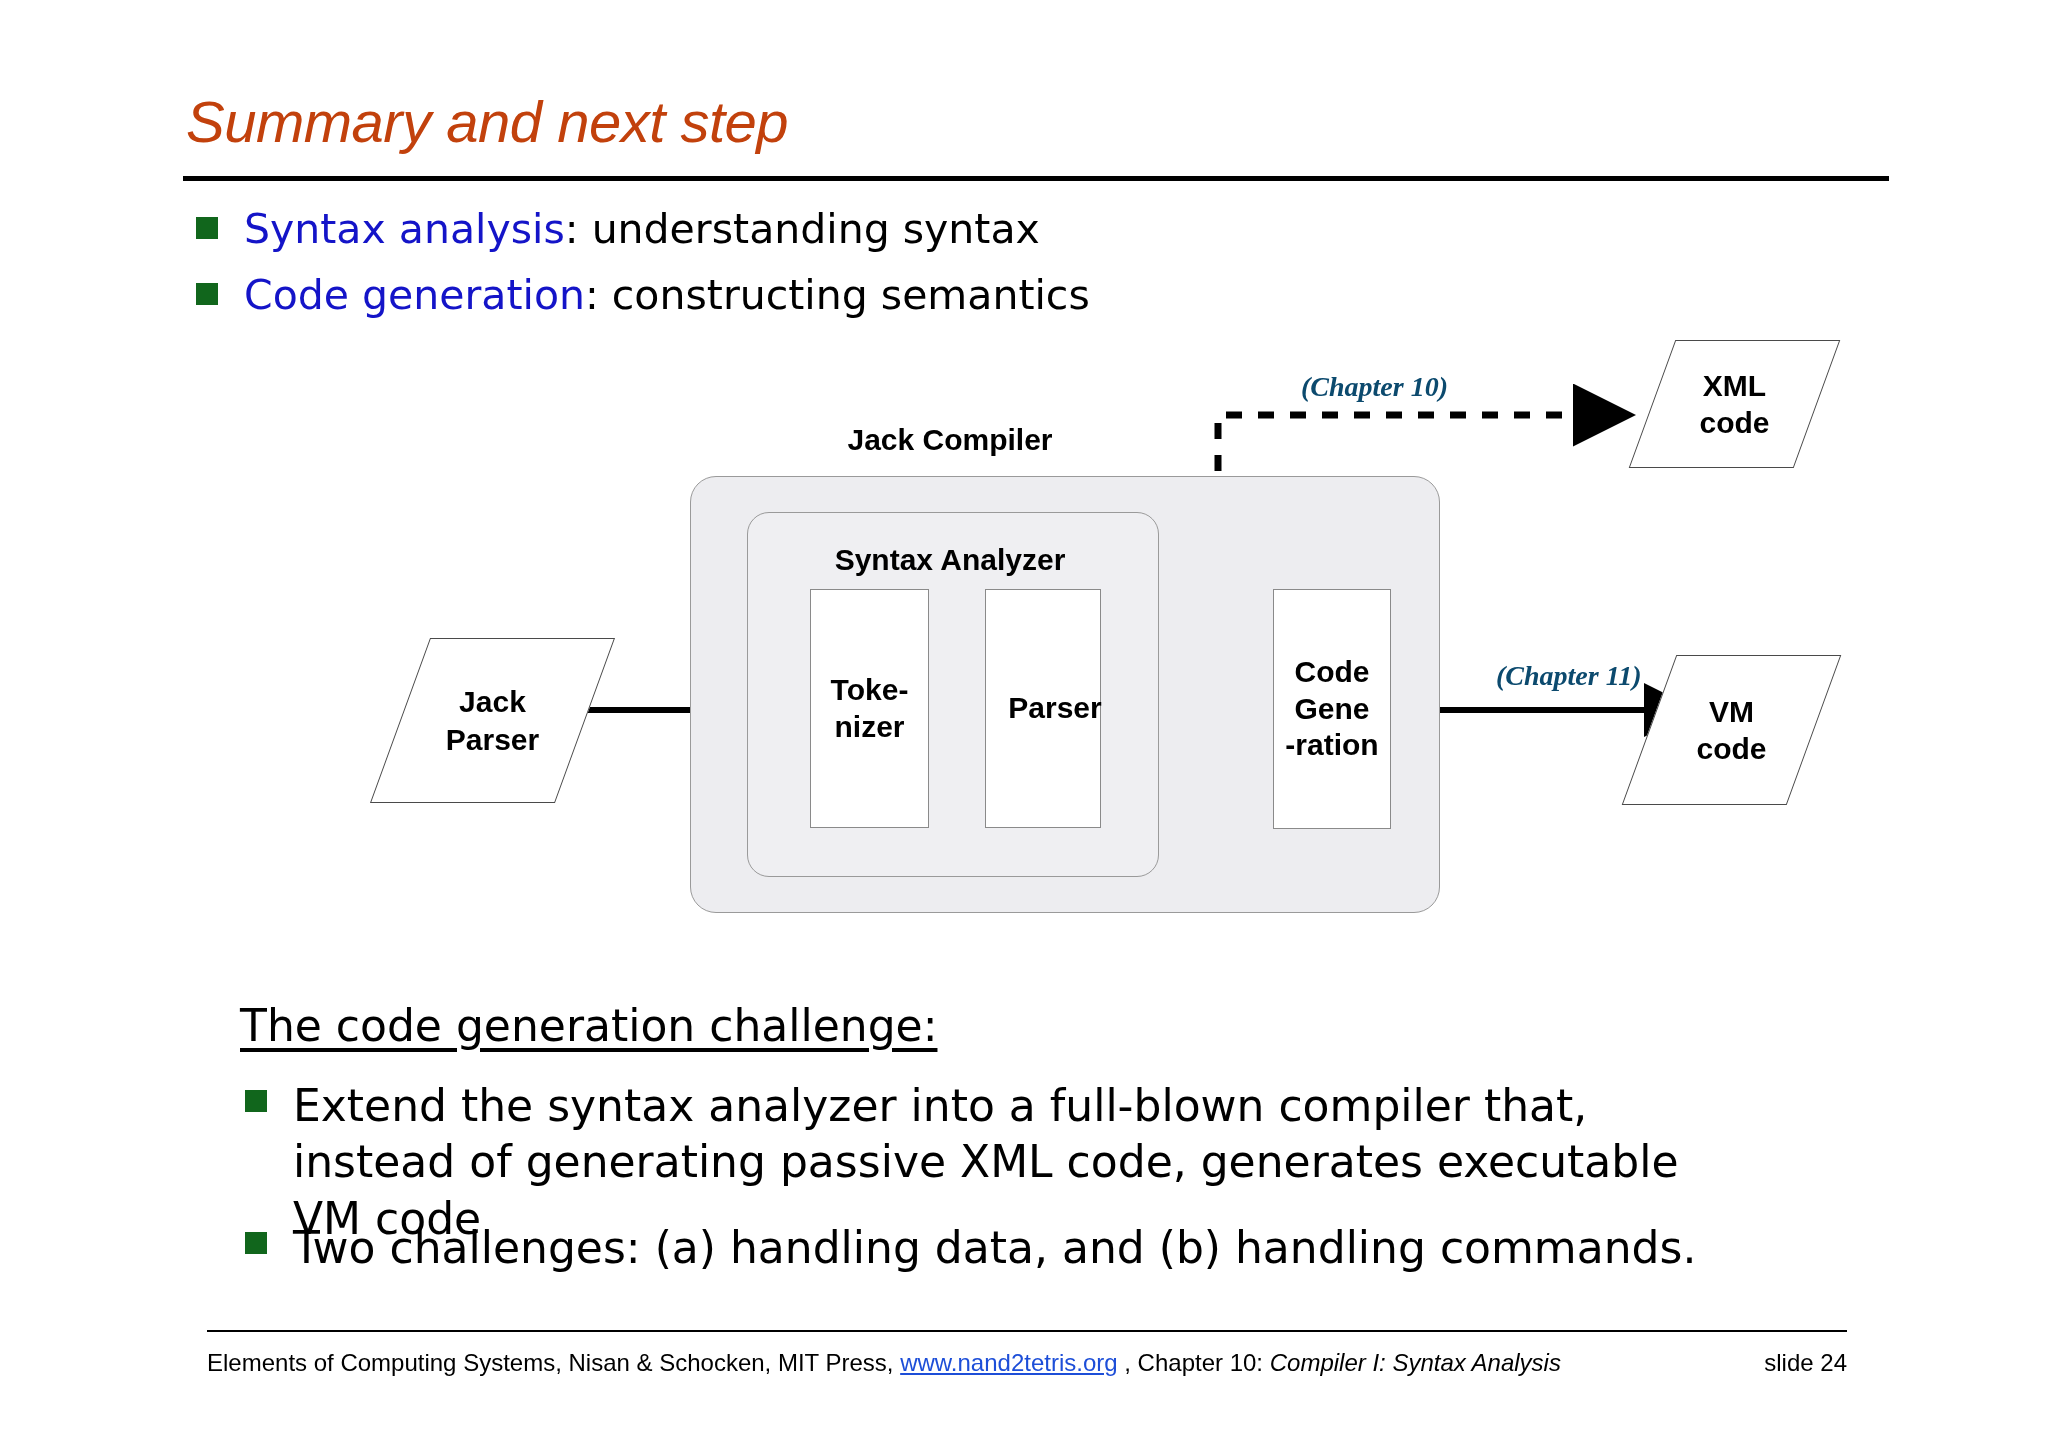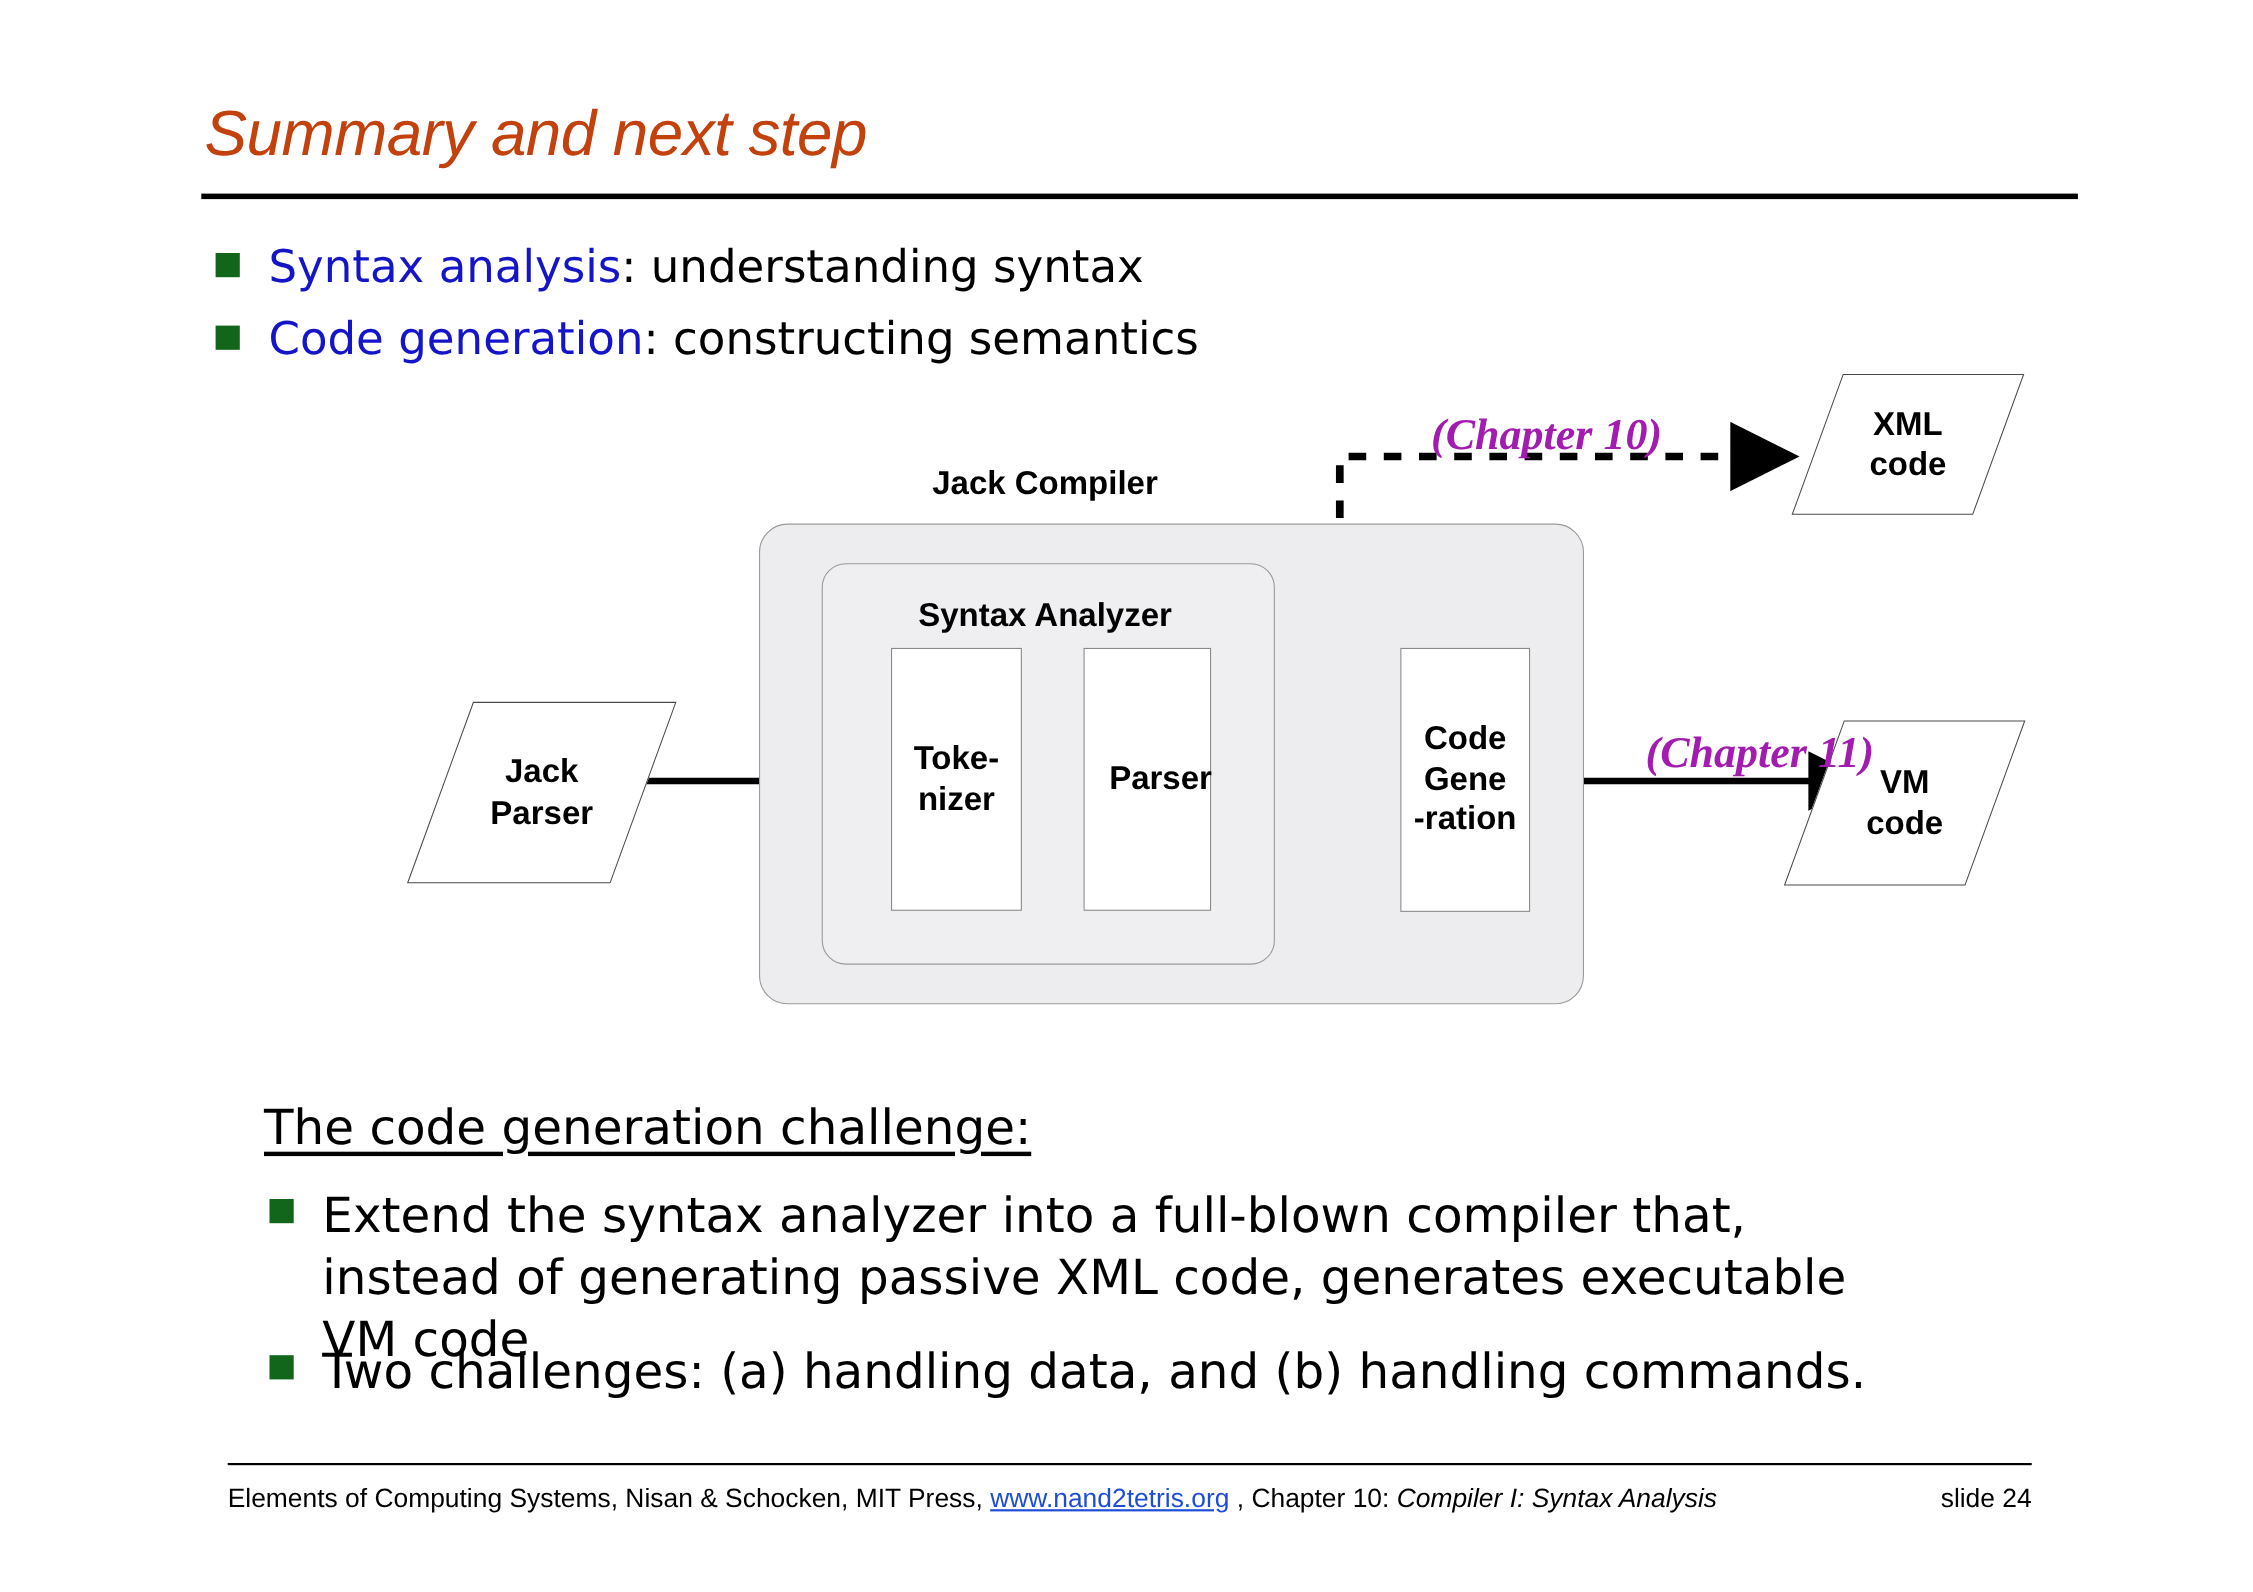--- a/index.html
+++ b/index.html
@@ -52,21 +52,21 @@
     background: #11661C;
     margin-right: 26px;
     flex: 0 0 auto;
     position: relative;
     top: -4px;
   }
   .body-font {
     font-family: "DejaVu Sans", "Liberation Sans", sans-serif;
     font-weight: normal;
   }
-  .blue-term { color: #1414C8; margin-top: 13px; }
+  .blue-term { color: #1414C8; }
   .black-term { color: #000000; }
 
   #bullet-1 { left: 196px; top: 205px; font-size: 41px; }
   #bullet-2 { left: 196px; top: 271px; font-size: 41px; }
 
   
   #diagram {
     position: absolute;
     left: 0;
     top: 0;
@@ -166,22 +166,22 @@
   #jack-program { left: 400px; top: 638px; width: 185px; height: 165px; }
   #xml-code     { left: 1652px; top: 340px; width: 165px; height: 128px; }
   #vm-code      { left: 1649px; top: 655px; width: 165px; height: 150px; }
 
   
   .chapter-label {
     position: absolute;
     font-family: "Liberation Serif", serif;
     font-weight: bold;
     font-style: italic;
-    font-size: 40px;
-    color: #a21caf;
+    font-size: 28px;
+    color: #0c4a6e;
     white-space: nowrap;
   }
   #chapter-10 { left: 1301px; top: 371px; }
   #chapter-11 { left: 1496px; top: 660px; }
 
   
   #challenge-heading {
     position: absolute;
     left: 240px;
     top: 1000px;

